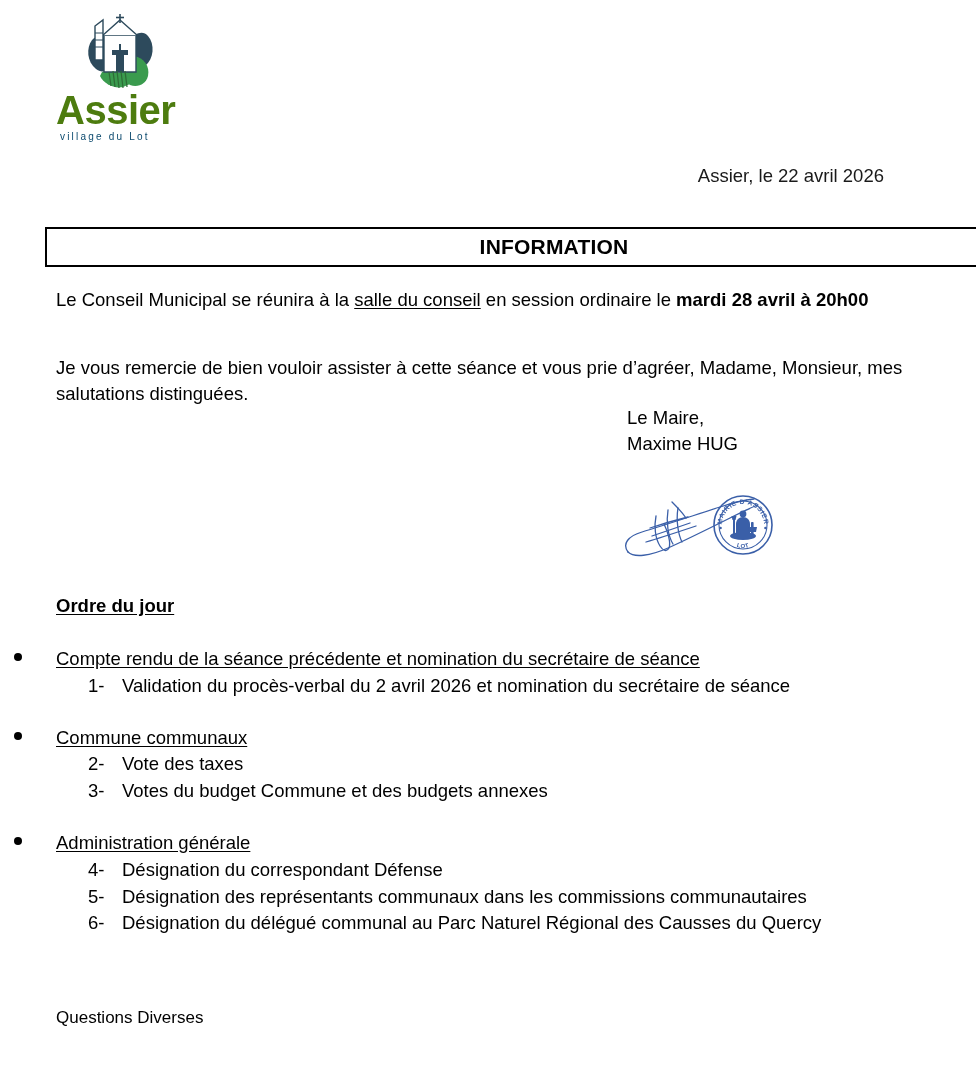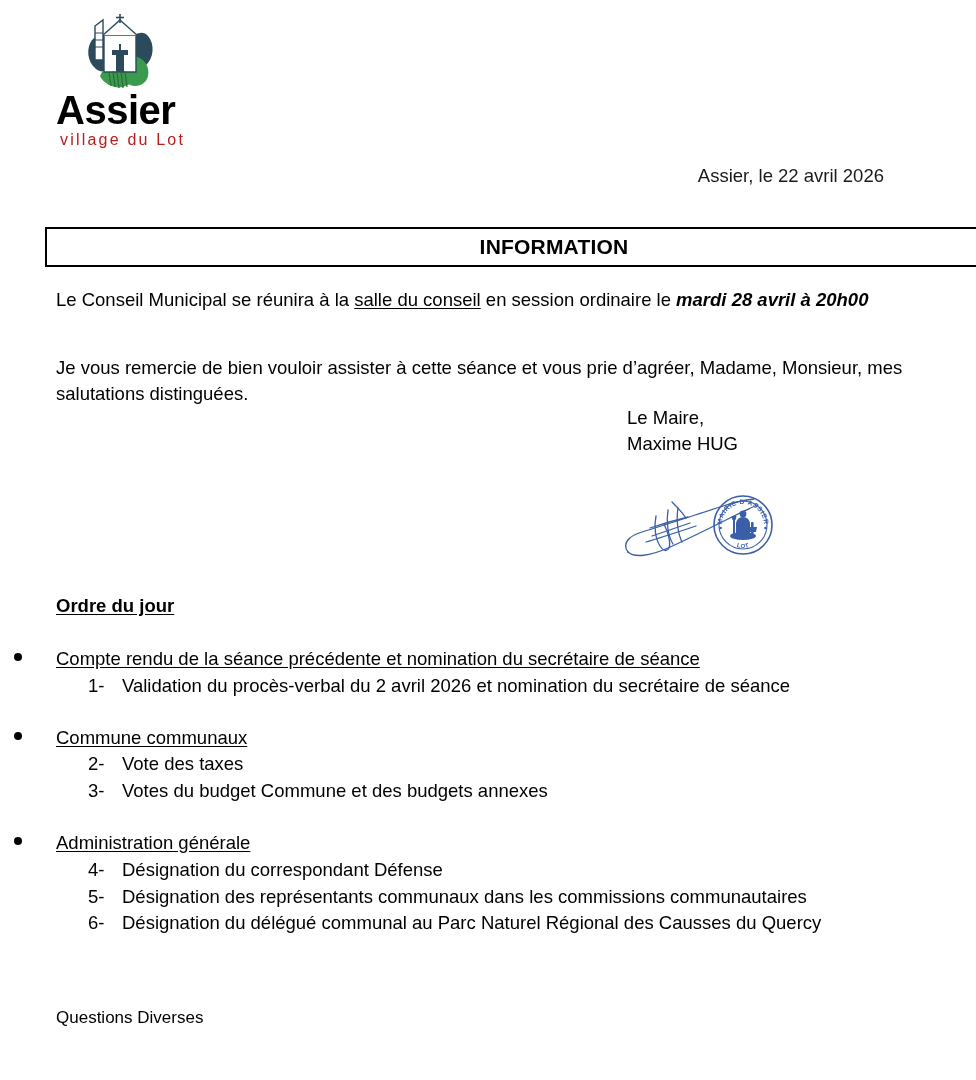--- a/index.html
+++ b/index.html
@@ -32,30 +32,30 @@
     width: 86px;
     height: 78px;
   }
   .logo-wordmark {
     position: absolute;
     left: 0;
     top: 76px;
     width: 150px;
     font-size: 40px;
     font-weight: bold;
-    color: #000000;
+    color: #4d7c0f;
     letter-spacing: -0.5px;
     line-height: 1;
   }
   .logo-tagline {
     position: absolute;
     left: 4px;
     top: 118px;
-    font-size: 16px;
-    color: #b91c1c;
+    font-size: 10px;
+    color: #0c4a6e;
     letter-spacing: 2.2px;
     line-height: 1;
   }
 
   
   .date-line {
     position: absolute;
     right: 92px;
     top: 165px;
     font-size: 18.5px;
@@ -91,21 +91,21 @@
   
   .body-line-1 {
     position: absolute;
     left: 56px;
     top: 288px;
     width: 880px;
     font-size: 18.5px;
     line-height: 1.35;
   }
   .u { text-decoration: underline; text-underline-offset: 2px; }
-  .bi { font-weight: bold; font-style: italic; }
+  .bi { font-weight: bold; }
 
   .body-para-2 {
     position: absolute;
     left: 56px;
     top: 355px;
     width: 870px;
     font-size: 18.5px;
     line-height: 1.42;
   }
 

